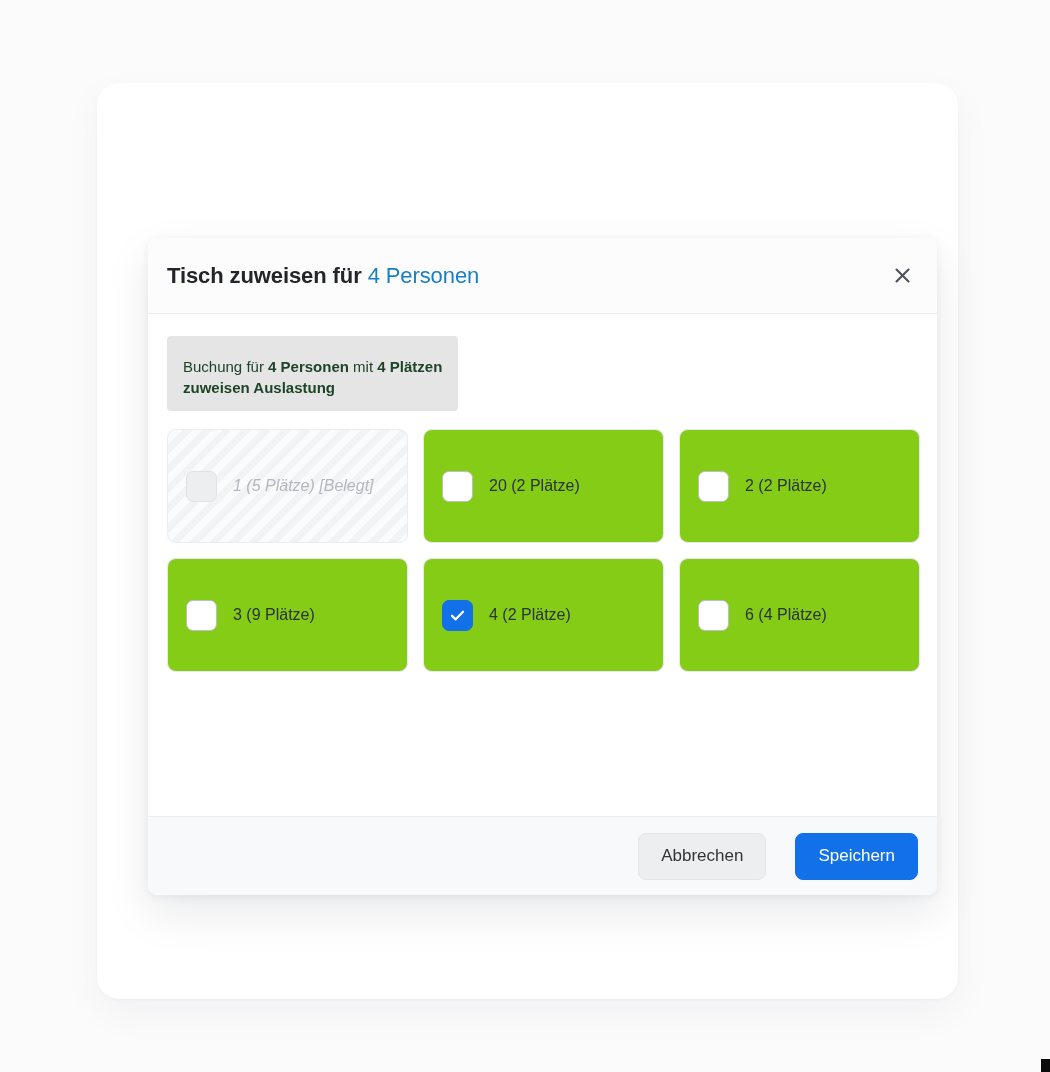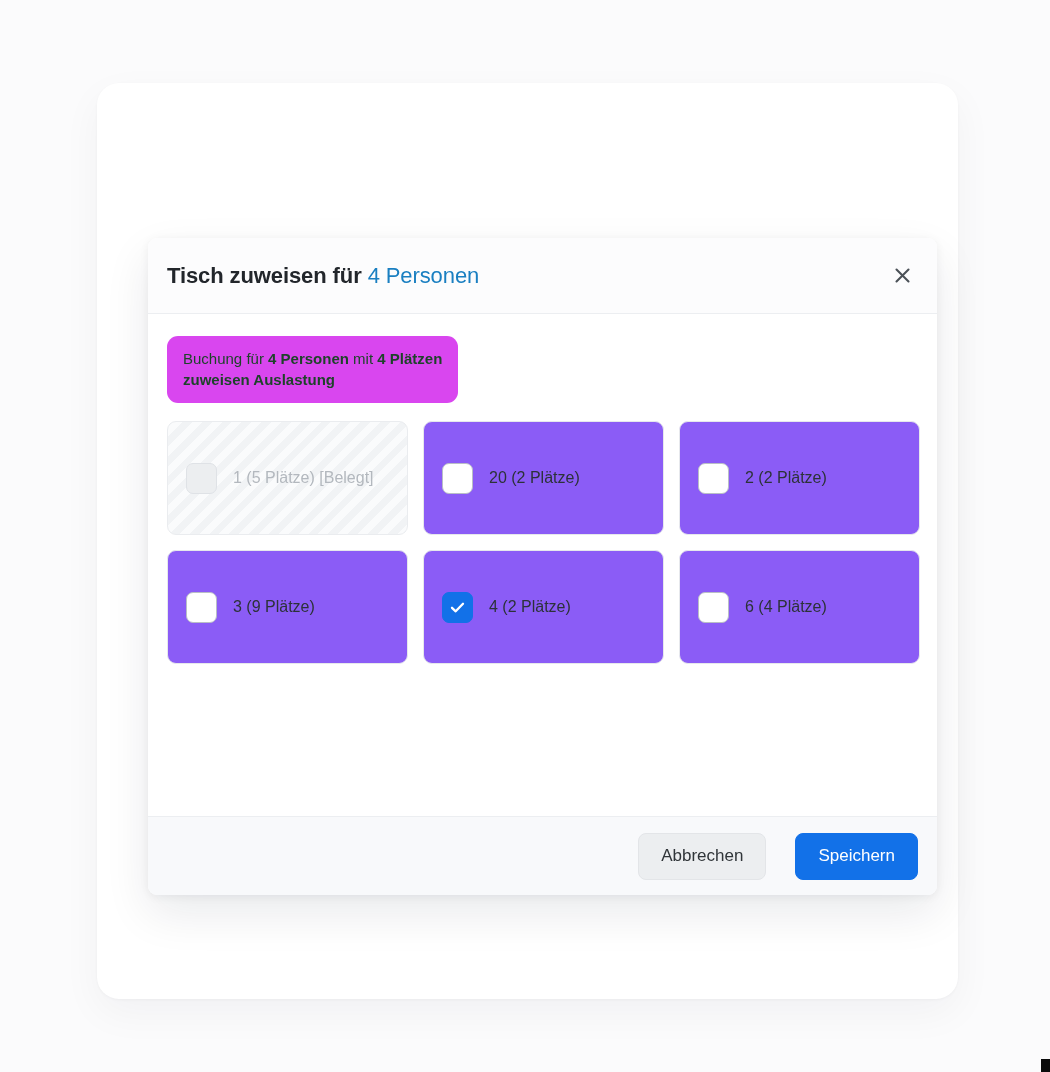--- a/index.html
+++ b/index.html
@@ -85,60 +85,61 @@
 
   
   .modal-body {
     flex: 1 1 auto;
     padding: 22px 19px 0 19px;
     overflow: hidden;
   }
 
   .info-banner {
     display: inline-block;
-    background: #d946ef;
+    background: #e5e5e5;
     color: #1d4429;
-    border-radius: 11px;
-    padding: 12px 16px 13px 16px;
+    border-radius: 4px;
+    padding: 20px 16px 13px 16px;
     font-size: 15px;
     line-height: 21px;
     max-width: 392px;
     margin-bottom: 18px;
   }
   .info-banner b { font-weight: bold; }
 
   
   .table-grid {
     display: grid;
     grid-template-columns: repeat(3, 241px);
     gap: 15px 15px;
   }
 
   .table-card {
     height: 114px;
     border: 1px solid #e6e8ec;
     border-radius: 9px;
-    background: #8b5cf6;
+    background: #84cc16;
     display: flex;
     align-items: center;
     padding-left: 18px;
     cursor: pointer;
     position: relative;
     overflow: hidden;
   }
 
   .table-card.disabled {
     cursor: not-allowed;
     background:
       repeating-linear-gradient(
         -45deg,
         #fafbfc 0px, #fafbfc 7px,
         #f1f3f5 7px, #f1f3f5 14px
       );
     border-color: #eaecef;
+    font-style: italic;
   }
 
   .cb {
     width: 31px;
     height: 31px;
     flex: 0 0 31px;
     border-radius: 7px;
     border: 1.5px solid #b9bec6;
     background: #ffffff;
     display: flex;

